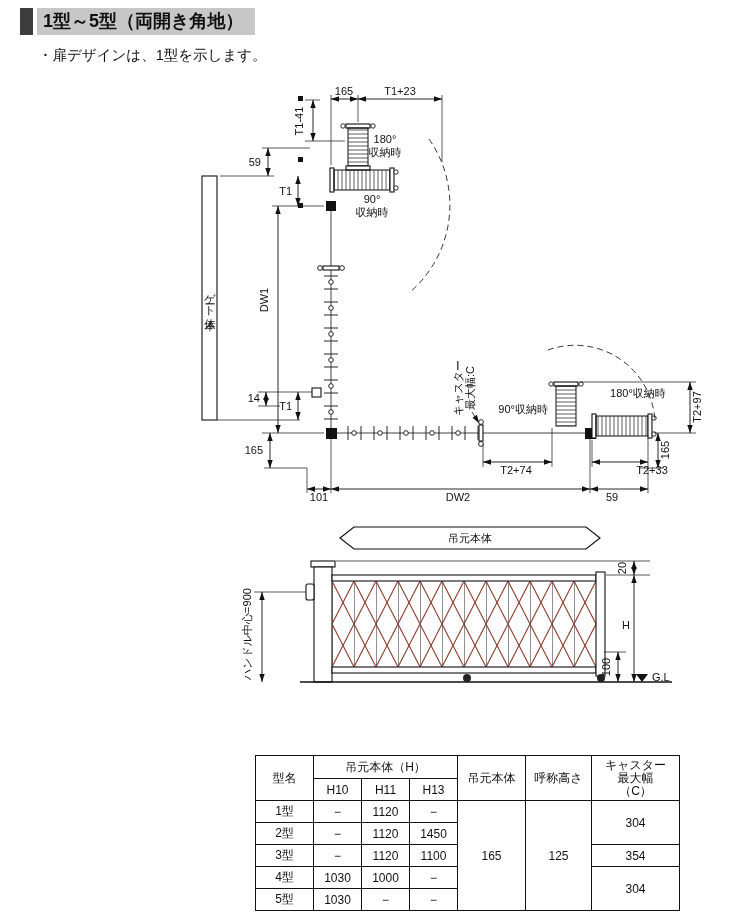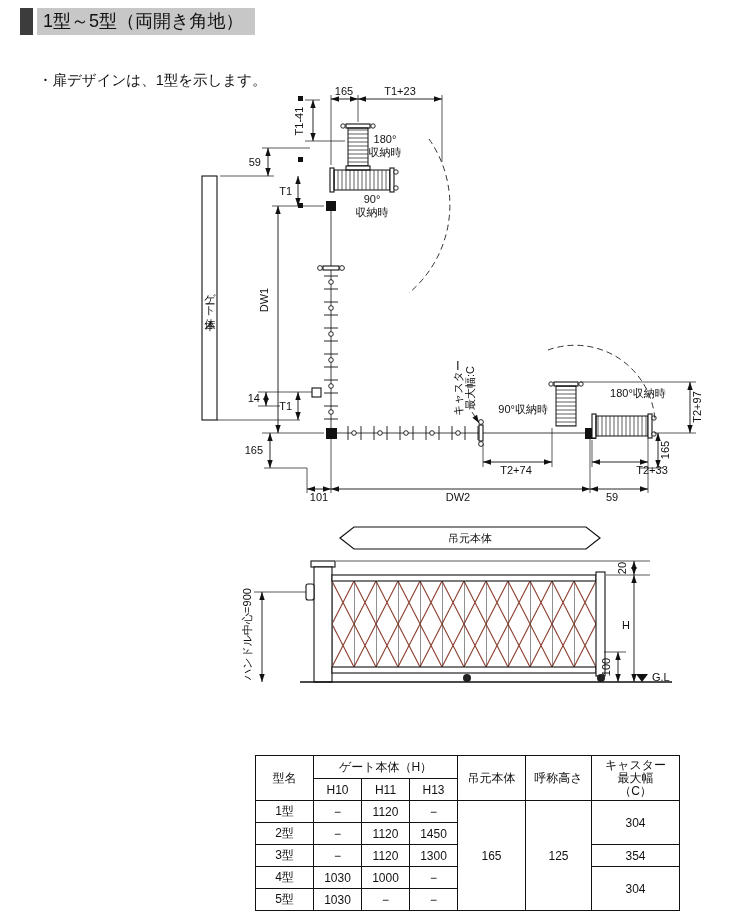--- a/index.html
+++ b/index.html
@@ -1,22 +1,22 @@
 <!DOCTYPE html>
 <html><head>
 <meta charset="utf-8">
 <style>
   html,body{margin:0;padding:0;background:#fff;}
   .page{position:relative;width:740px;height:919px;background:#fff;overflow:hidden;
         font-family:"Liberation Sans",sans-serif;color:#111;}
   .titlebar{position:absolute;top:8px;left:20px;display:flex;align-items:stretch;}
   .accent{width:13px;height:27px;background:#3c3c3c;margin-right:4px;}
-  .title{background:#c7c7c7;font-size:18px;font-weight:normal;line-height:27px;
+  .title{background:#c7c7c7;font-size:18px;font-weight:bold;line-height:27px;
          padding:0 12px 0 6px;white-space:nowrap;}
-  .note{position:absolute;top:46px;left:38px;font-size:14.5px;margin-top:25px;}
+  .note{position:absolute;top:46px;left:38px;font-size:14.5px;}
   svg{position:absolute;top:0;left:0;}
   svg text{font-family:"Liberation Sans",sans-serif;fill:#111;font-size:11px;}
   .dim{stroke:#111;stroke-width:0.9;marker-start:url(#mAs);marker-end:url(#mA);}
   .ext{stroke:#111;stroke-width:0.7;}
   .thin{stroke:#111;stroke-width:0.8;}
   .part{fill:#fff;stroke:#111;stroke-width:1.1;}
   .knob{fill:#fff;stroke:#111;stroke-width:0.9;}
   .arc{fill:none;stroke:#333;stroke-width:1;stroke-dasharray:6 4;}
   .spec-table{position:absolute;top:755px;left:255px;border-collapse:collapse;
               font-size:12px;table-layout:fixed;}
@@ -271,21 +271,21 @@
         <col style="width:48px">
         <col style="width:48px">
         <col style="width:48px">
       <col style="width:68px">
         <col style="width:66px">
         <col style="width:88px">
     </colgroup>
     <thead>
       <tr>
         <th rowspan="2">型名</th>
-        <th colspan="3">ゲート本体（H）</th>
+        <th colspan="3">吊元本体（H）</th>
         <th rowspan="2">吊元本体</th>
         <th rowspan="2">呼称高さ</th>
         <th rowspan="2" class="caster-th">
           <span>キャスター</span>
           <span>最大幅</span>
           <span>（C）</span>
         </th>
       </tr>
       <tr>
         <th>H10</th>
@@ -306,21 +306,21 @@
       <tr>
         <td>2型</td>
         <td>−</td>
         <td>1120</td>
         <td>1450</td>
       </tr>
       <tr>
         <td>3型</td>
         <td>−</td>
         <td>1120</td>
-        <td>1300</td>
+        <td>1100</td>
         <td>354</td>
       </tr>
       <tr>
         <td>4型</td>
         <td>1030</td>
         <td>1000</td>
         <td>−</td>
         <td rowspan="2">304</td>
       </tr>
       <tr>

